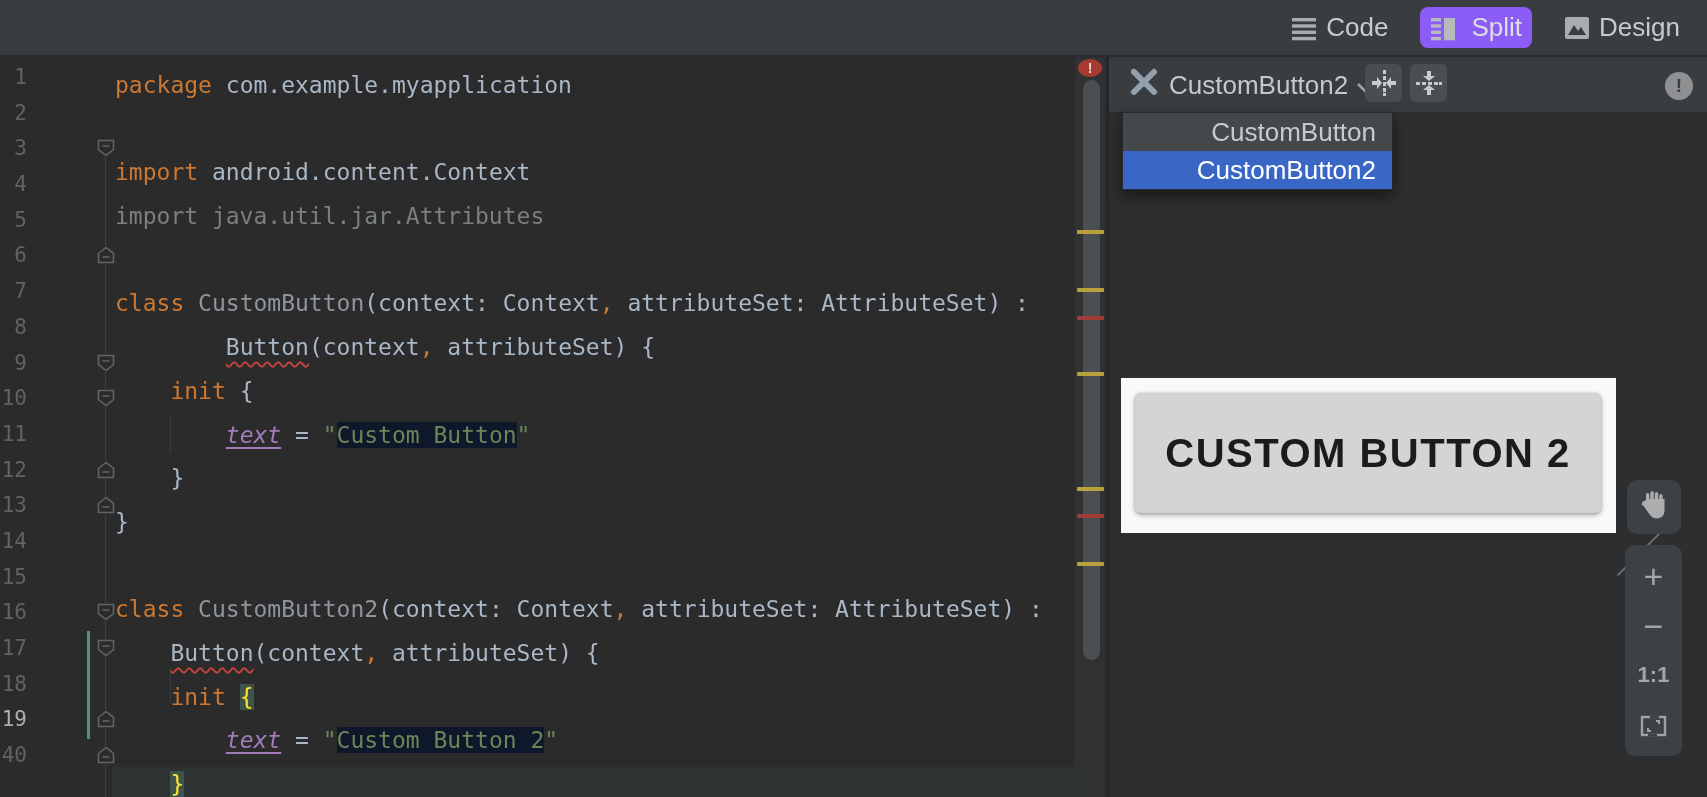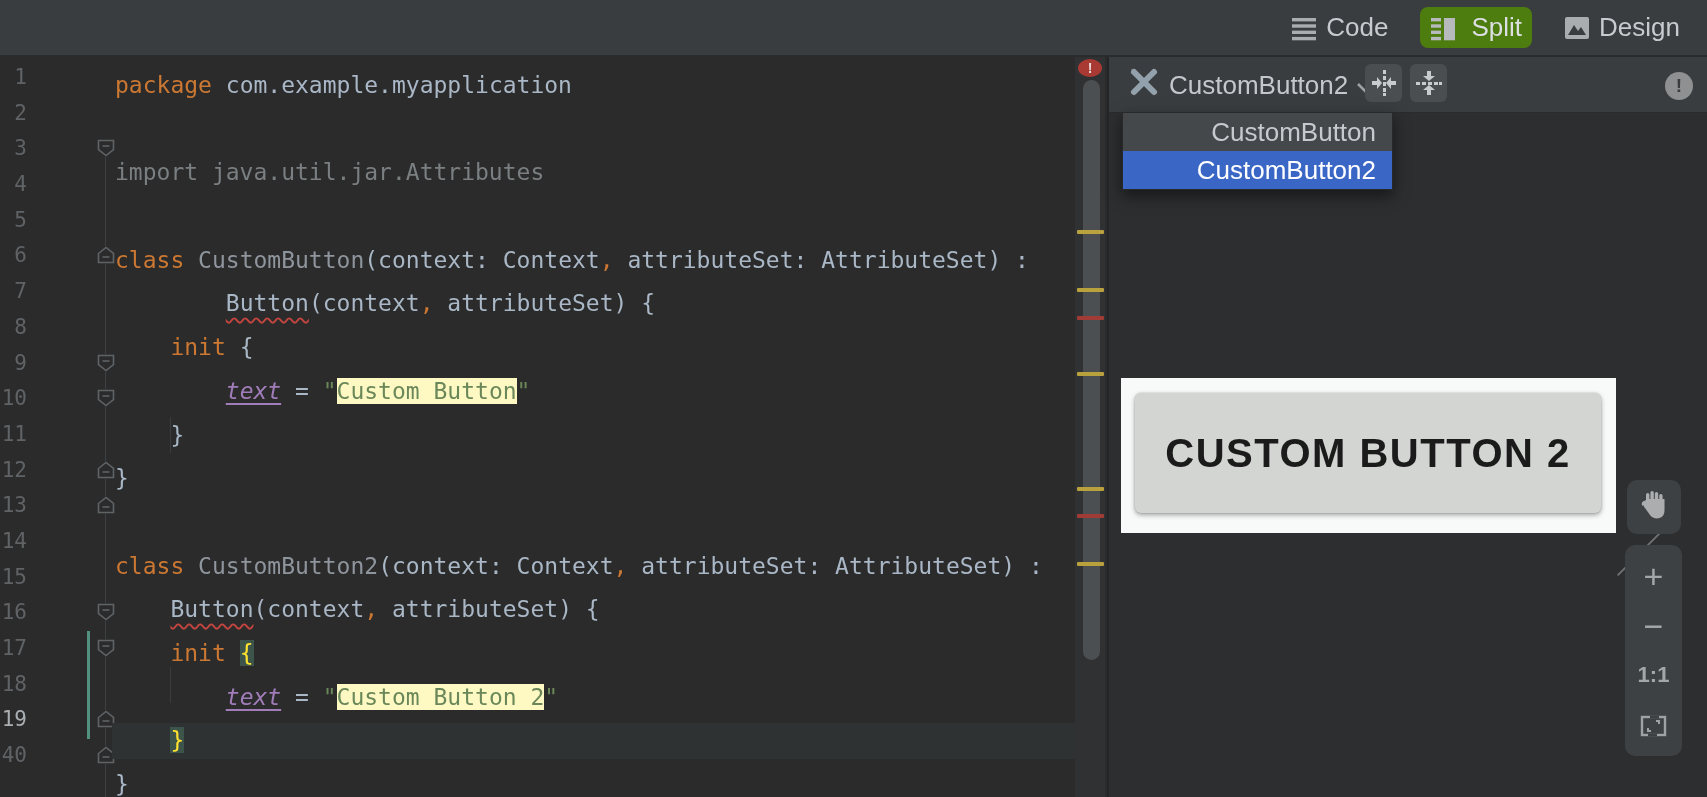--- a/index.html
+++ b/index.html
@@ -5,21 +5,21 @@
   html,body{margin:0;padding:0;background:#2B2B2B;width:1707px;height:797px;overflow:hidden;
     font-family:"Liberation Sans",sans-serif;-webkit-font-smoothing:antialiased;}
   .stage{position:relative;width:1707px;height:797px;background:#2B2B2B;}
 
   
   .topbar{position:absolute;left:0;top:0;width:1707px;height:56px;background:#3A3D3F;
     border-bottom:1px solid #2A2C2E;display:flex;align-items:center;justify-content:flex-end;
     padding-right:17px;box-sizing:border-box;gap:22px;}
   .viewtab{display:flex;align-items:center;gap:9px;color:#C7CBCF;font-size:26px;cursor:default;
     padding:5px 10px;border-radius:8px;}
-  .viewtab.selected{background:#4d7c0f;color:#DCDFE1;gap:15px;}
+  .viewtab.selected{background:#8b5cf6;color:#DCDFE1;gap:15px;}
   .viewtab svg{display:block;}
 
   
   .editor{position:absolute;left:0;top:57px;width:1107px;height:740px;background:#2B2B2B;overflow:hidden;}
   .pane-divider{position:absolute;left:1107px;top:57px;width:2px;height:740px;background:#232527;}
   .fold-guideline{position:absolute;left:105px;top:93px;width:1px;height:647px;background:#3E4143;}
   .gutter{position:absolute;left:0;top:3px;width:115px;}
   .gutter-row{position:relative;height:35.7px;}
   .lnum{position:absolute;right:88px;top:0;line-height:35.7px;font-family:"DejaVu Sans Mono",monospace;
     font-size:21px;color:#606366;}
@@ -30,21 +30,21 @@
   .indent-guide{position:absolute;width:1px;background:#3A3D3F;left:170px;}
   .code-area{position:absolute;left:112px;top:3px;width:963px;}
   .code-row{height:35.7px;line-height:35.7px;white-space:pre;font-family:"DejaVu Sans Mono",monospace;
     font-size:23px;color:#A9B7C6;padding-left:3px;font-variant-ligatures:none;margin-top:8px;}
   .code-row.active{background:#2F3233;}
   .tk-kw{color:#CC7832;}
   .tk-def{color:#A9B7C6;}
   .tk-cls{color:#8F959D;}
   .tk-gray{color:#7A7F82;}
   .tk-q{color:#6A8759;}
-  .tk-strhl{color:#6A8759;background:#fef9c3;}
+  .tk-strhl{color:#6A8759;background:#0f172a;}
   .tk-brace{color:#FFE32E;background:#3D544A;}
   .tk-prop{color:#A07CB8;font-style:italic;text-decoration:underline;text-underline-offset:4px;}
   .tk-err{color:#A9B7C6;text-decoration:underline;text-decoration-style:wavy;
     text-decoration-color:#C4453F;text-decoration-thickness:1.5px;text-underline-offset:6px;}
 
   
   .sb-track{position:absolute;left:1075px;top:0;width:30px;height:740px;background:#2F3133;}
   .sb-thumb{position:absolute;left:1083px;top:23px;width:17px;height:580px;background:#4C4F51;border-radius:9px;}
   .sb-mark{position:absolute;left:1077px;width:27px;height:4px;border-radius:1px;}
   .error-badge{position:absolute;left:1078px;top:2px;width:24px;height:18px;border-radius:50%;
@@ -249,20 +249,21 @@
             </svg>
           </span>
         </div>
       </div>
     <div class="changebar"></div>
     <div class="indent-guide" style="top:360px;height:36px;"></div>
     <div class="indent-guide" style="top:610px;height:36px;"></div>
     <div class="code-area">
         <div class="code-row"><span class="tk-kw">package</span><span class="tk-def"> com.example.myapplication</span></div>
         <div class="code-row"></div>
+        <div class="code-row"><span class="tk-kw">import</span><span class="tk-def"> android.content.Context</span></div>
         <div class="code-row"><span class="tk-gray">import java.util.jar.Attributes</span></div>
         <div class="code-row"></div>
         <div class="code-row"><span class="tk-kw">class</span><span class="tk-cls"> CustomButton</span><span class="tk-def">(context: Context</span><span class="tk-kw">,</span><span class="tk-def"> attributeSet: AttributeSet) :</span></div>
         <div class="code-row"><span class="tk-def">        </span><span class="tk-err">Button</span><span class="tk-def">(context</span><span class="tk-kw">,</span><span class="tk-def"> attributeSet) {</span></div>
         <div class="code-row"><span class="tk-def">    </span><span class="tk-kw">init</span><span class="tk-def"> {</span></div>
         <div class="code-row"><span class="tk-def">        </span><span class="tk-prop">text</span><span class="tk-def"> = </span><span class="tk-q">"</span><span class="tk-strhl">Custom Button</span><span class="tk-q">"</span></div>
         <div class="code-row"><span class="tk-def">    }</span></div>
         <div class="code-row"><span class="tk-def">}</span></div>
         <div class="code-row"></div>
         <div class="code-row"><span class="tk-kw">class</span><span class="tk-cls"> CustomButton2</span><span class="tk-def">(context: Context</span><span class="tk-kw">,</span><span class="tk-def"> attributeSet: AttributeSet) :</span></div>

